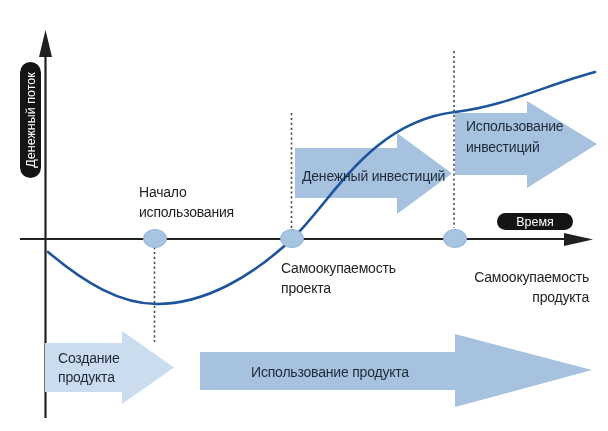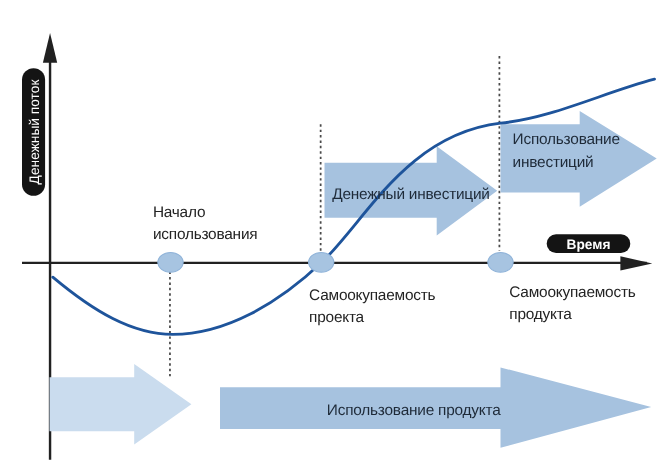--- a/index.html
+++ b/index.html
@@ -38,23 +38,23 @@
   }
   .badge-y span{
     position:absolute;left:50%;top:50%;
     transform:translate(-50%,-50%) rotate(-90deg);
     white-space:nowrap;color:var(--badge-text);font-size:12.5px;
   }
   .badge-x{
     position:absolute;left:497px;top:213px;width:76px;height:17px;
     background:var(--badge-bg);border-radius:9px;
     display:flex;align-items:center;justify-content:center;
-    color:var(--badge-text);font-size:12.5px;font-weight:bold;
+    color:var(--badge-text);font-size:12.5px;font-weight:normal;
   }
-  .center{text-align:right;}
+  .center{text-align:center;}
   .nowrap{white-space:nowrap;}
 </style>
 </head>
 <body>
 
 <div class="stage">
 
   <svg width="608" height="431" viewBox="0 0 608 431">
 
     <line class="dotted" x1="154.5" y1="247" x2="154.5" y2="342"></line>
@@ -80,19 +80,20 @@
 
   <div class="badge-y">
     <span>Денежный поток</span>
   </div>
   <div class="badge-x">
     <span>Время</span>
   </div>
 
   <div class="lbl" style="left:139px;top:182px;width:118px;">Начало использования</div>
   <div class="lbl" style="left:281px;top:258px;width:126px;">Самоокупаемость проекта</div>
-  <div class="lbl" style="left:463px;top:255px;width:126px;">Самоокупаемость продукта</div>
+  <div class="lbl" style="left:463px;top:267px;width:126px;text-align:right;">Самоокупаемость продукта</div>
 
+  <div class="arrow-lbl" style="left:58px;top:349px;width:82px;line-height:19px;">Создание продукта</div>
   <div class="arrow-lbl center nowrap" style="left:205px;top:362px;width:250px;">Использование продукта</div>
   <div class="arrow-lbl nowrap" style="left:302px;top:166px;">Денежный инвестиций</div>
   <div class="arrow-lbl" style="left:466px;top:116px;width:106px;">Использование инвестиций</div>
 
 </div>
 
 </body></html>

